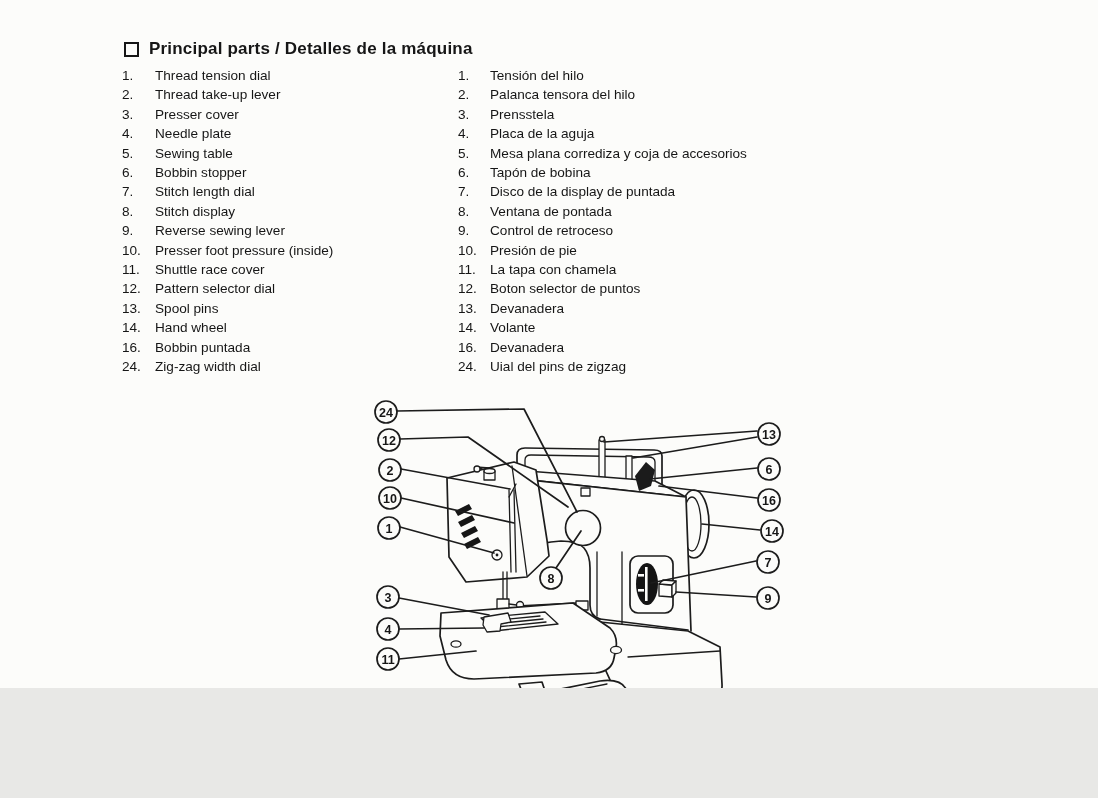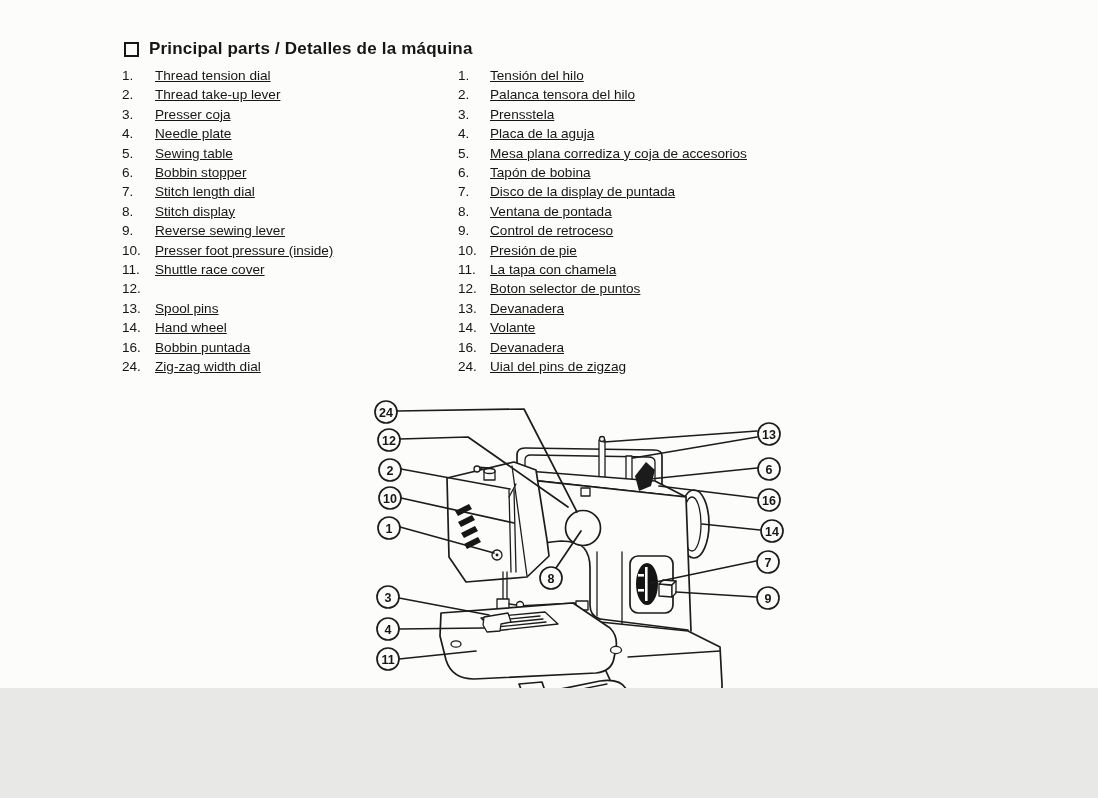--- a/index.html
+++ b/index.html
@@ -13,21 +13,21 @@
     display:flex;align-items:center;gap:10px;
     font-size:17px;font-weight:700;letter-spacing:.2px;
   }
   .checkbox{width:11px;height:11px;border:2px solid #161616;flex:0 0 auto;margin-top:1px;}
   .plist{position:absolute;top:66px;font-size:13.6px;line-height:19.4px;}
   .plist.en{left:122px;width:330px;}
   .plist.es{left:458px;width:380px;}
   .prow{display:flex;}
   .pnum{flex:0 0 33px;}
   .plist.es .pnum{flex-basis:32px;}
-  .plbl{flex:1;text-decoration:underline;}
+  .plbl{flex:1;}
   .pageno{
     position:absolute;left:106px;top:749px;
     font-size:15px;font-weight:700;letter-spacing:1.5px;
   }
   svg.diagram{position:absolute;left:0;top:0;}
   .ln {fill:none;stroke:#1c1c1c;stroke-width:1.7;stroke-linecap:round;stroke-linejoin:round;}
   .ln2{fill:none;stroke:#1c1c1c;stroke-width:1.3;stroke-linecap:round;stroke-linejoin:round;}
   .fw {fill:#fcfcfa;}
   .leader{fill:none;stroke:#1c1c1c;stroke-width:1.7;stroke-linecap:round;stroke-linejoin:round;}
   .co{fill:#fcfcfa;stroke:#1c1c1c;stroke-width:1.7;}
@@ -50,21 +50,21 @@
         <span class="plbl">Thread tension dial</span>
       </div>
 
       <div class="prow">
         <span class="pnum">2.</span>
         <span class="plbl">Thread take-up lever</span>
       </div>
 
       <div class="prow">
         <span class="pnum">3.</span>
-        <span class="plbl">Presser coja</span>
+        <span class="plbl">Presser cover</span>
       </div>
 
       <div class="prow">
         <span class="pnum">4.</span>
         <span class="plbl">Needle plate</span>
       </div>
 
       <div class="prow">
         <span class="pnum">5.</span>
         <span class="plbl">Sewing table</span>
@@ -95,20 +95,21 @@
         <span class="plbl">Presser foot pressure (inside)</span>
       </div>
 
       <div class="prow">
         <span class="pnum">11.</span>
         <span class="plbl">Shuttle race cover</span>
       </div>
 
       <div class="prow">
         <span class="pnum">12.</span>
+        <span class="plbl">Pattern selector dial</span>
       </div>
 
       <div class="prow">
         <span class="pnum">13.</span>
         <span class="plbl">Spool pins</span>
       </div>
 
       <div class="prow">
         <span class="pnum">14.</span>
         <span class="plbl">Hand wheel</span>

